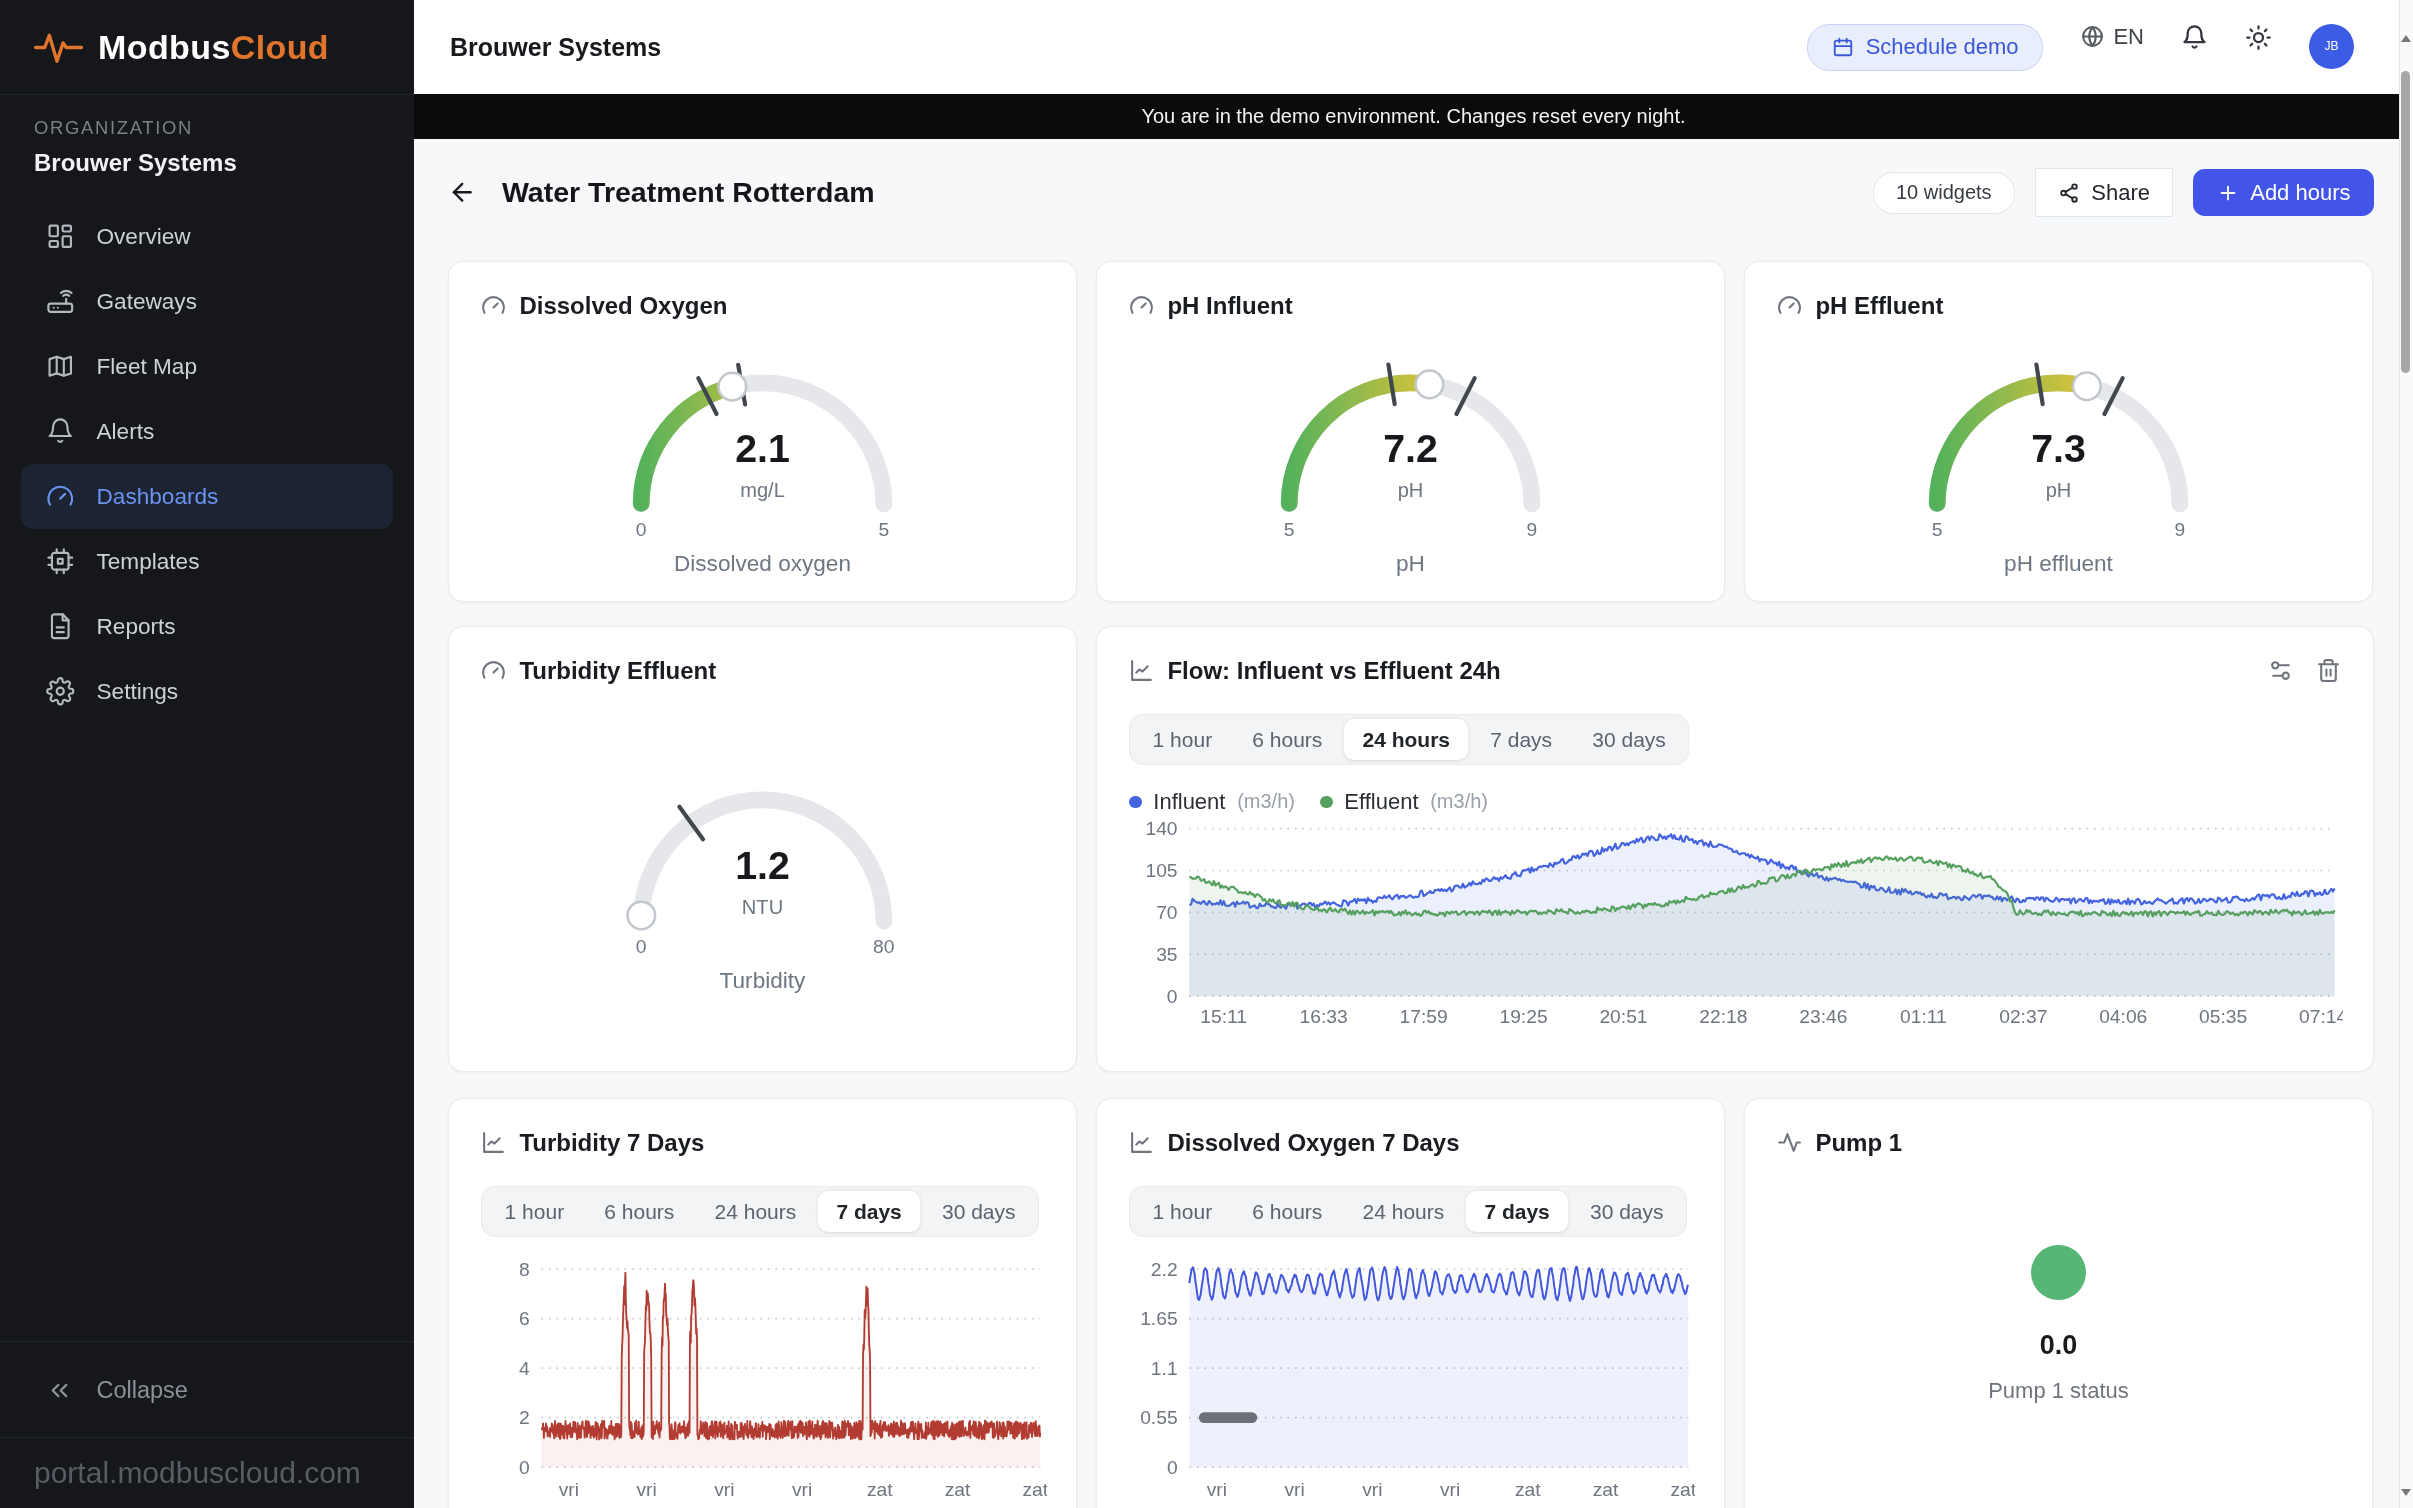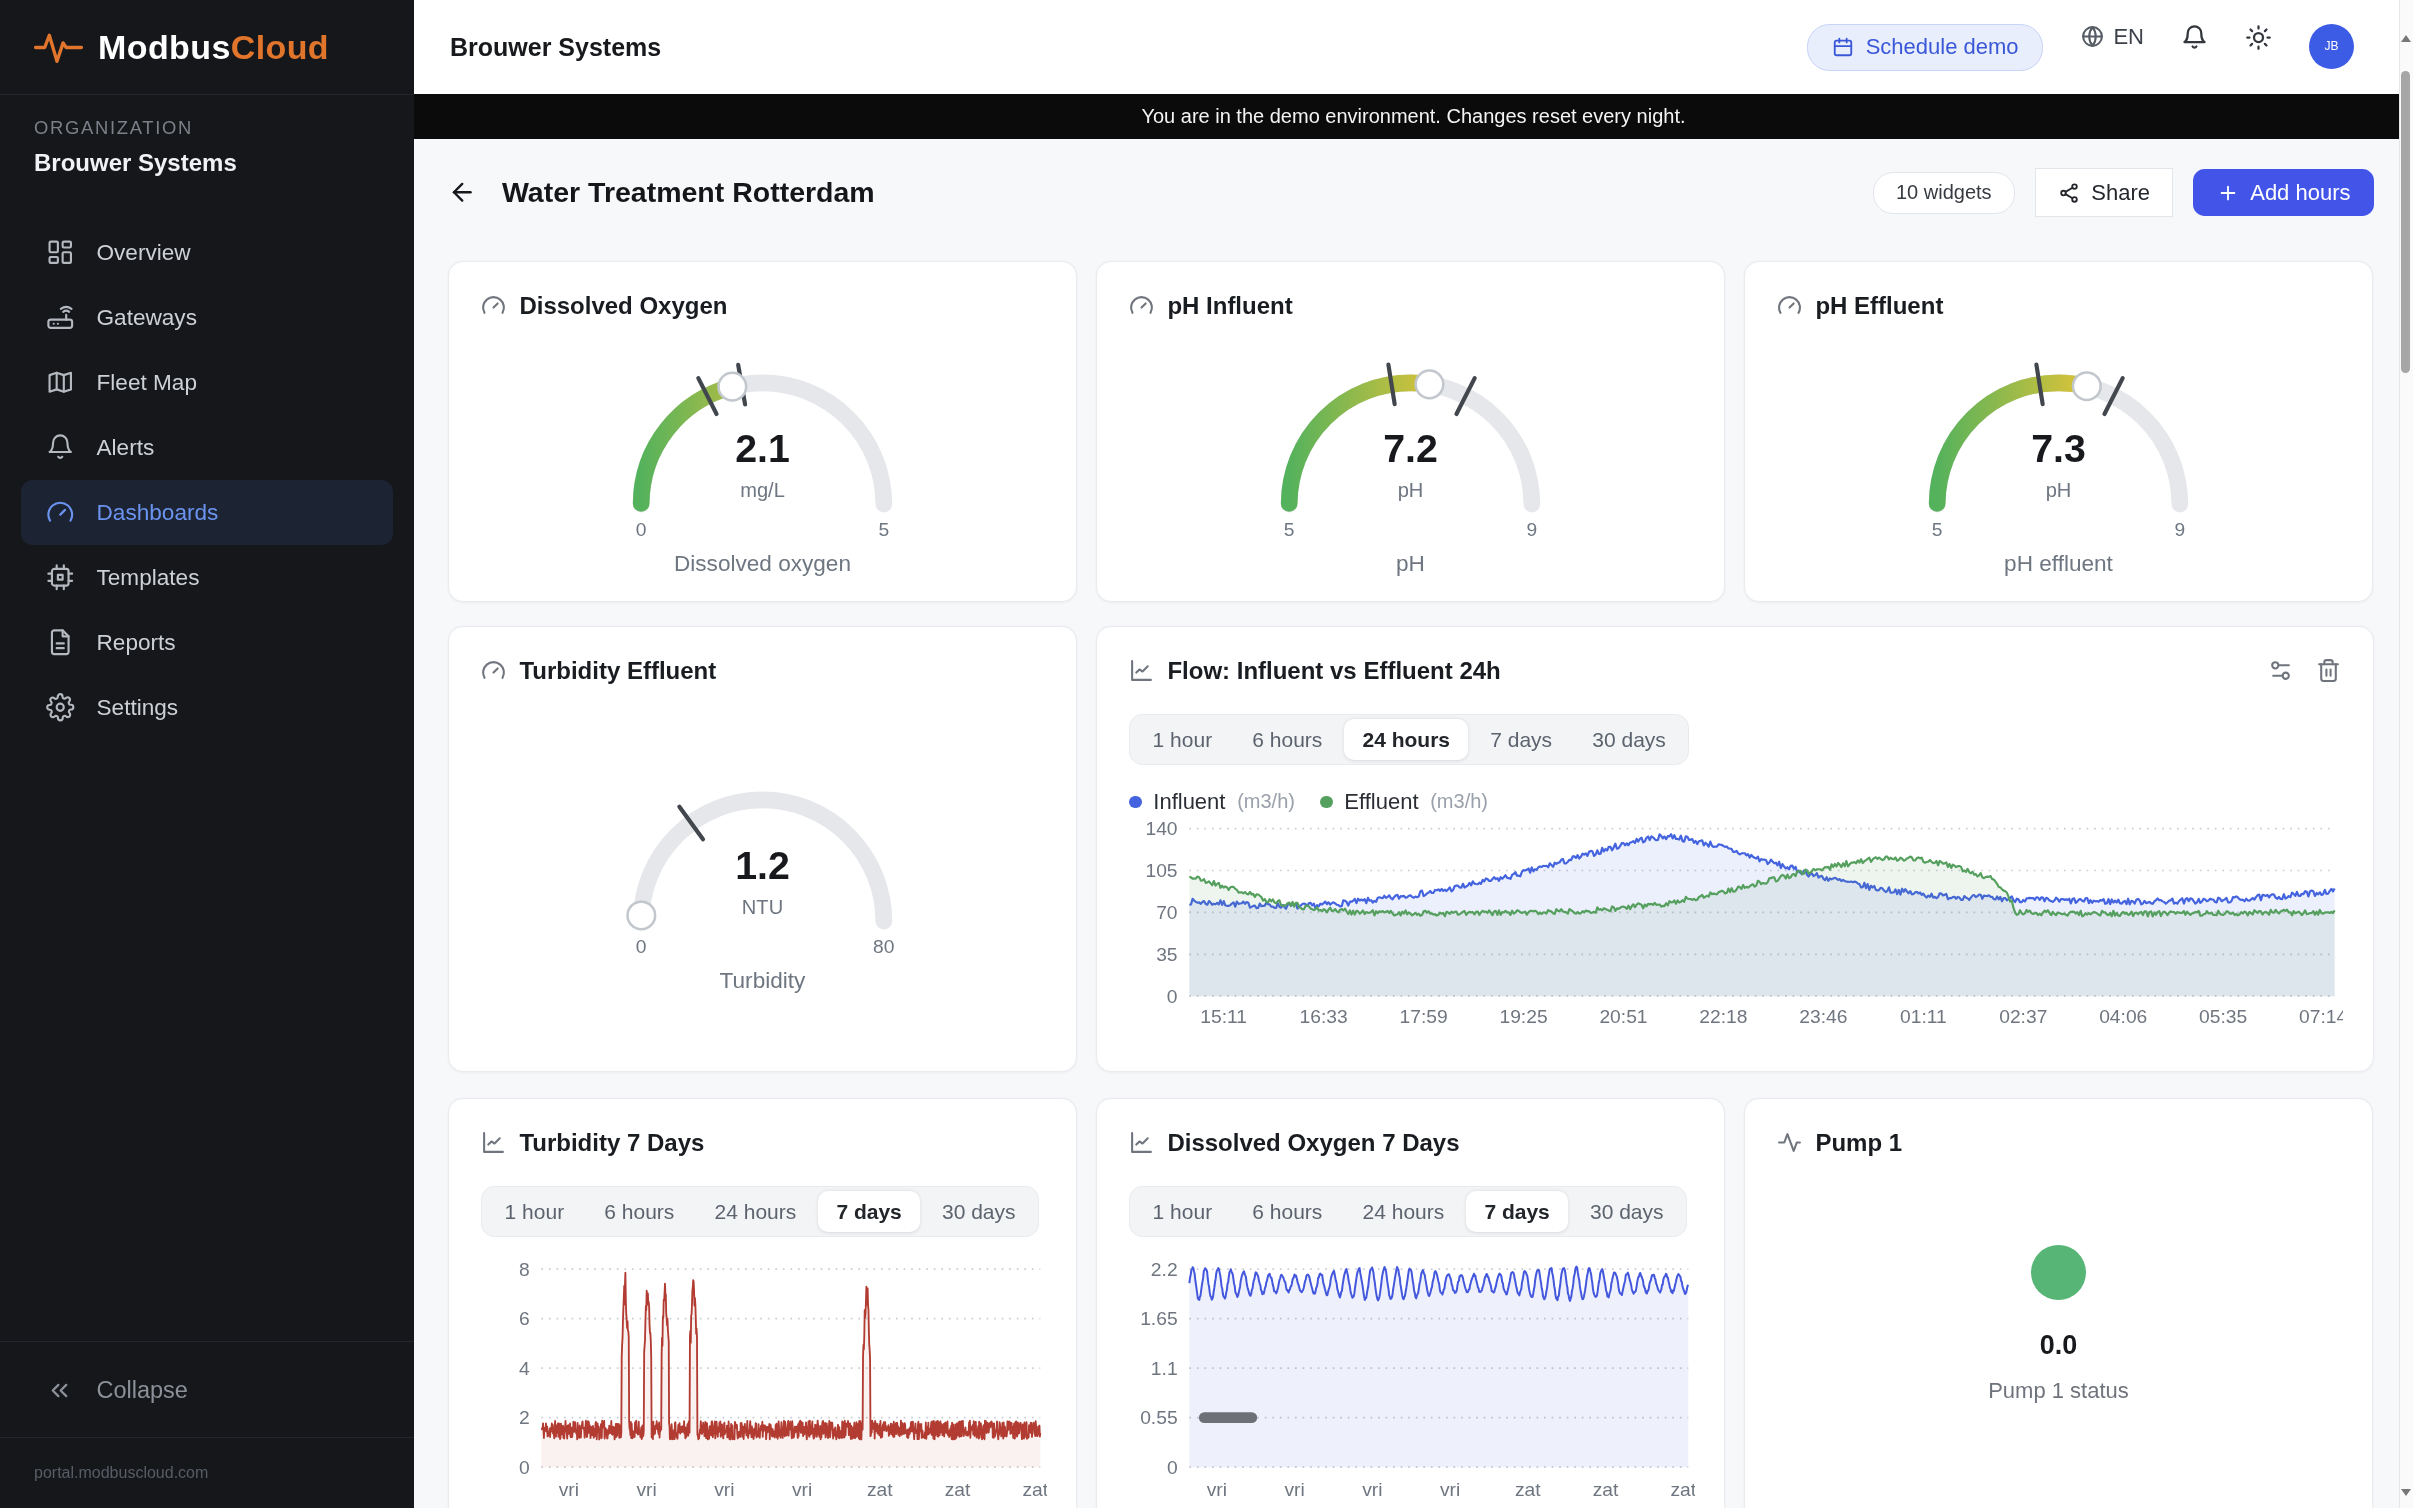--- a/index.html
+++ b/index.html
@@ -10,32 +10,32 @@
 
   
   .sidebar{position:absolute;left:0;top:0;width:414px;height:1508px;background:#15171b;color:#cdd1d6;}
   .logo-row{height:94px;display:flex;align-items:center;padding-left:34px;gap:15px;border-bottom:0.8px solid #23262c;}
   .logo-pulse{width:49px;height:37px;color:#e0752b;}
   .logo-text{font-size:34px;font-weight:800;letter-spacing:0.4px;color:#fff;}
   .logo-text .accent{color:#e0752b;}
   .org-block{padding:22px 34px 8.4px 34px;}
   .org-label{font-size:18.4px;letter-spacing:1.7px;color:#7b8089;font-weight:500;}
   .org-name{font-size:24px;color:#f1f2f4;font-weight:600;margin-top:10px;}
-  .side-menu{position:absolute;top:220px;left:0;right:0;}
+  .side-menu{position:absolute;top:204px;left:0;right:0;}
   .side-item{height:65px;margin:0 21px;display:flex;align-items:center;gap:22px;padding-left:25px;border-radius:11.7px;cursor:pointer;}
   .side-item .sicon{width:28.5px;height:28.5px;color:#b4b8bf;flex:none;display:flex;}
   .side-item .slabel{font-size:22.6px;color:#cdd1d6;font-weight:500;}
   .side-item.active{background:#1c2332;}
   .side-item.active .sicon{color:#6b93f0;}
   .side-item.active .slabel{color:#6b93f0;}
   .collapse-row{position:absolute;left:0;right:0;bottom:70px;height:96px;border-top:0.8px solid #23262c;display:flex;align-items:center;gap:23.5px;padding-left:46px;cursor:pointer;}
   .collapse-row .sicon{width:27px;height:27px;color:#8c9199;display:flex;}
   .collapse-label{font-size:23.5px;color:#8c9199;font-weight:500;}
   .domain-row{position:absolute;left:0;right:0;bottom:0;height:70px;border-top:0.8px solid #23262c;display:flex;align-items:center;padding-left:34px;}
-  .domain-text{font-size:16px;color:#585d65;}
+  .domain-text{font-size:30px;color:#585d65;}
 
   
   .topbar{position:absolute;left:414px;top:0;right:0;height:94px;background:#ffffff;display:flex;align-items:center;}
   .topbar-title{font-size:25px;font-weight:700;color:#17191d;margin-left:36px;}
   .topbar-right{margin-left:auto;display:flex;align-items:flex-start;gap:37px;padding-right:59px;}
   .demo-btn{height:45px;border-radius:22.6px;background:#e9eefc;border:1.7px solid #c7d3f7;display:flex;align-items:center;gap:11.7px;padding:0 23.5px;color:#3a57d7;font-size:22px;font-weight:500;cursor:pointer;}
   .demo-btn .ticon{width:22px;height:22px;display:flex;}
   .lang{display:flex;align-items:center;gap:8.4px;color:#3d424a;font-size:22px;cursor:pointer;}
   .lang .ticon{width:25px;height:25px;color:#565c64;display:flex;}
   .tico-btn{width:27px;height:27px;color:#33373d;cursor:pointer;display:flex;}

